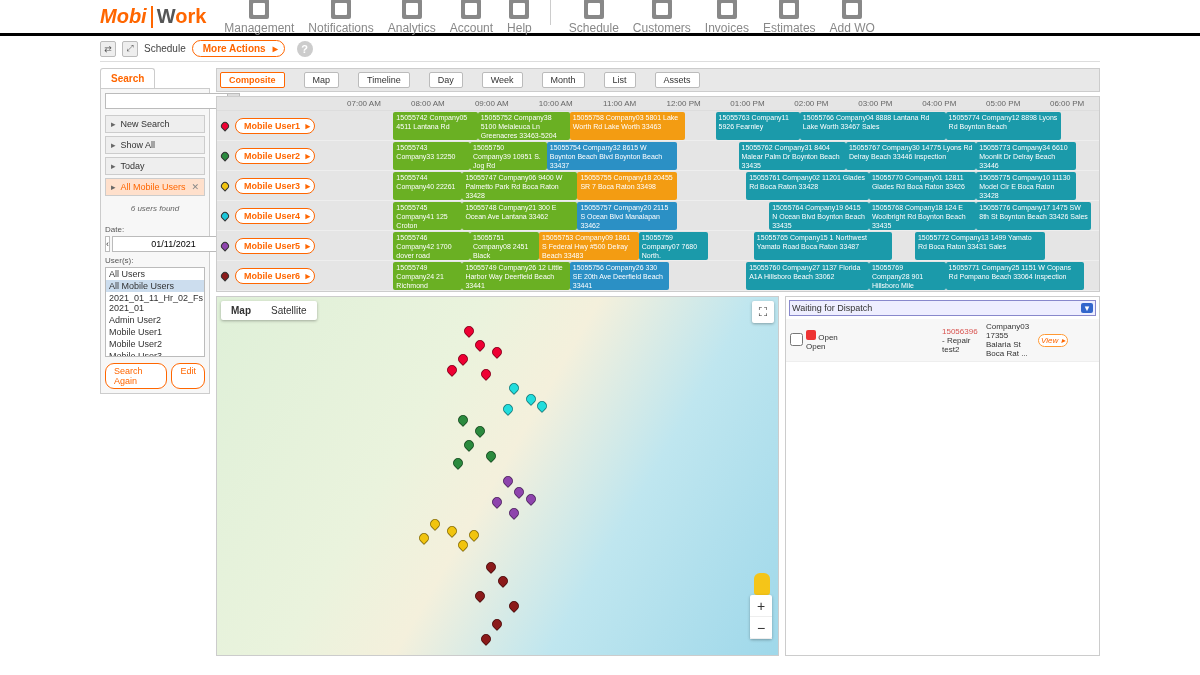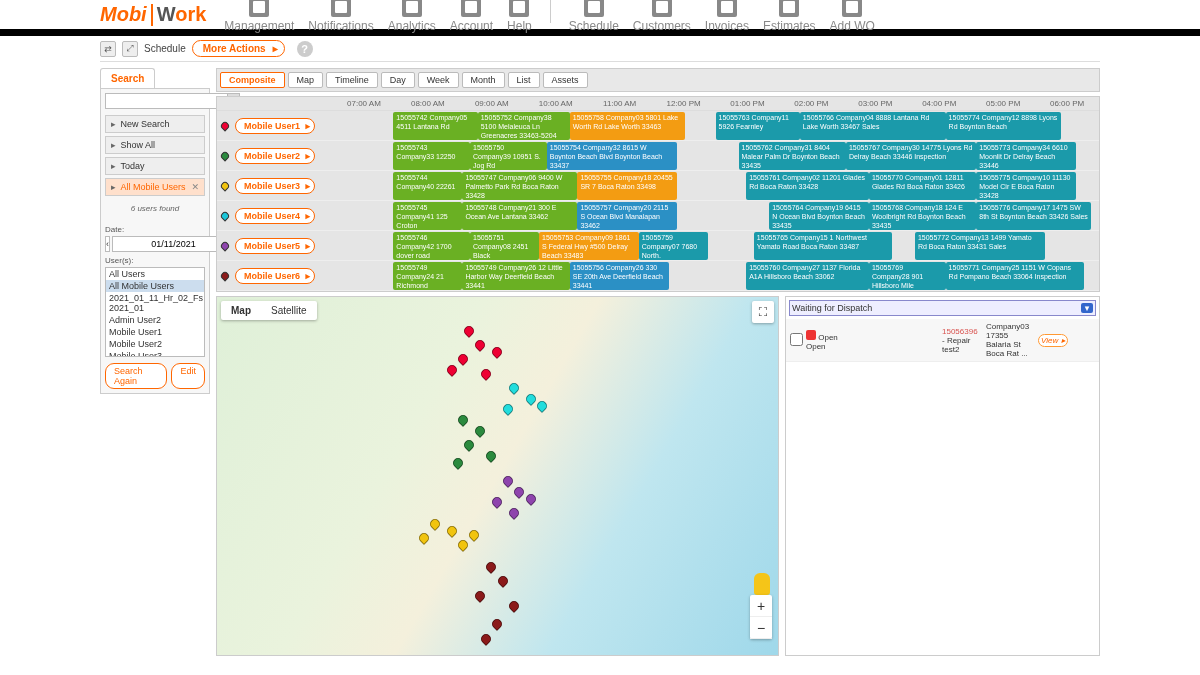--- a/index.html
+++ b/index.html
@@ -1,17 +1,17 @@
 <!DOCTYPE html>
 <html><head>
 <meta charset="utf-8">
 <style>
 * { box-sizing: border-box; margin: 0; padding: 0; font-family: Arial, Helvetica, sans-serif; }
 body { font-size: 10px; color: #333; background: #fff; }
-.topbar { display: flex; align-items: center; padding: 0 100px 0 100px; border-bottom: 7px solid #000000; height: 36px; }
+.topbar { display: flex; align-items: center; padding: 0 100px 0 100px; border-bottom: 3px solid #000000; height: 36px; }
 .logo { font-weight: bold; font-size: 20px; margin-right: 18px; }
 .logo .m1 { color: #ff6600; font-style: italic; }
 .logo .m2 { color: #555; }
 .logo .m3 { color: #ff6600; }
 .logo .bar { display:inline-block; width:2px; height:22px; background:#ff6600; margin:0 4px; vertical-align:middle;}
 .topnav { display: flex; gap: 14px; }
 .topnav .navitem { text-align: left; color: #888; font-size: 12px; cursor: pointer; }
 .topnav .navicon { width: 20px; height: 20px; background: #888; margin: 0 auto 2px; border-radius: 2px; position:relative;}
 .topnav .navicon::after{content:'';position:absolute;inset:4px;background:#fff;border-radius:1px;}
 .topnav .sep { width: 1px; background: #ccc; height: 26px; margin: 0 4px; }
@@ -38,21 +38,21 @@
 .datelabel{font-size:8px;color:#555;margin-top:4px;}
 .daterow{display:flex;align-items:center;gap:2px;margin-top:2px;}
 .daterow .navb{border:1px solid #bbb;background:#fff;width:14px;height:16px;text-align:center;line-height:14px;font-size:9px;cursor:pointer;}
 .daterow input{flex:1;border:1px solid #bbb;font-size:9px;padding:2px;text-align:center;}
 .userlist{border:1px solid #bbb;background:#fff;margin-top:2px;height:90px;overflow:auto;font-size:9px;}
 .userlist div{padding:1px 3px;cursor:pointer;}
 .userlist .sel{background:#cde;}
 .btnrow{display:flex;gap:4px;justify-content:center;margin-top:6px;}
 .pillbtn{border:1px solid #ff6600;color:#ff6600;background:#fff;border-radius:9px;padding:2px 8px;font-size:9px;cursor:pointer;}
 .content { flex: 1; display:flex; flex-direction:column; gap:4px;}
-.viewtabs { background:#e8e8e8; border:1px solid #ccc; padding:3px; display:flex; gap:3px;}
+.viewtabs { background:#e8e8e8; border:1px solid #ccc; padding:3px; display:flex; gap:19px;}
 .viewtabs .vt { background:#fff; border:1px solid #bbb; padding:2px 8px; font-size:9px; cursor:pointer; border-radius:2px;}
 .viewtabs .vt.active { color:#ff6600; font-weight:bold; border-color:#ff6600;}
 .timeline { border:1px solid #ccc; background:#e5e5e5; position:relative; }
 .timehdr { display:flex; font-size:8px; color:#666; border-bottom:1px solid #ddd; height:14px; align-items:center;}
 .timehdr .rowlabel{width:115px;flex-shrink:0;}
 .timehdr .slot{flex:1;text-align:center;}
 .tlrow { display:flex; border-bottom:1px solid #eee; min-height:30px; position:relative;}
 .tlrow .rowlabel{width:115px;flex-shrink:0;display:flex;align-items:center;gap:6px;padding:0 4px;}
 .pin{width:8px;height:8px;border-radius:50% 50% 50% 0;transform:rotate(-45deg);border:1px solid #333;}
 .userbtn{border:1px solid #ff6600;color:#ff6600;border-radius:10px;padding:2px 14px 2px 8px;font-size:9px;font-weight:bold;cursor:pointer;position:relative;background:#fff;}

